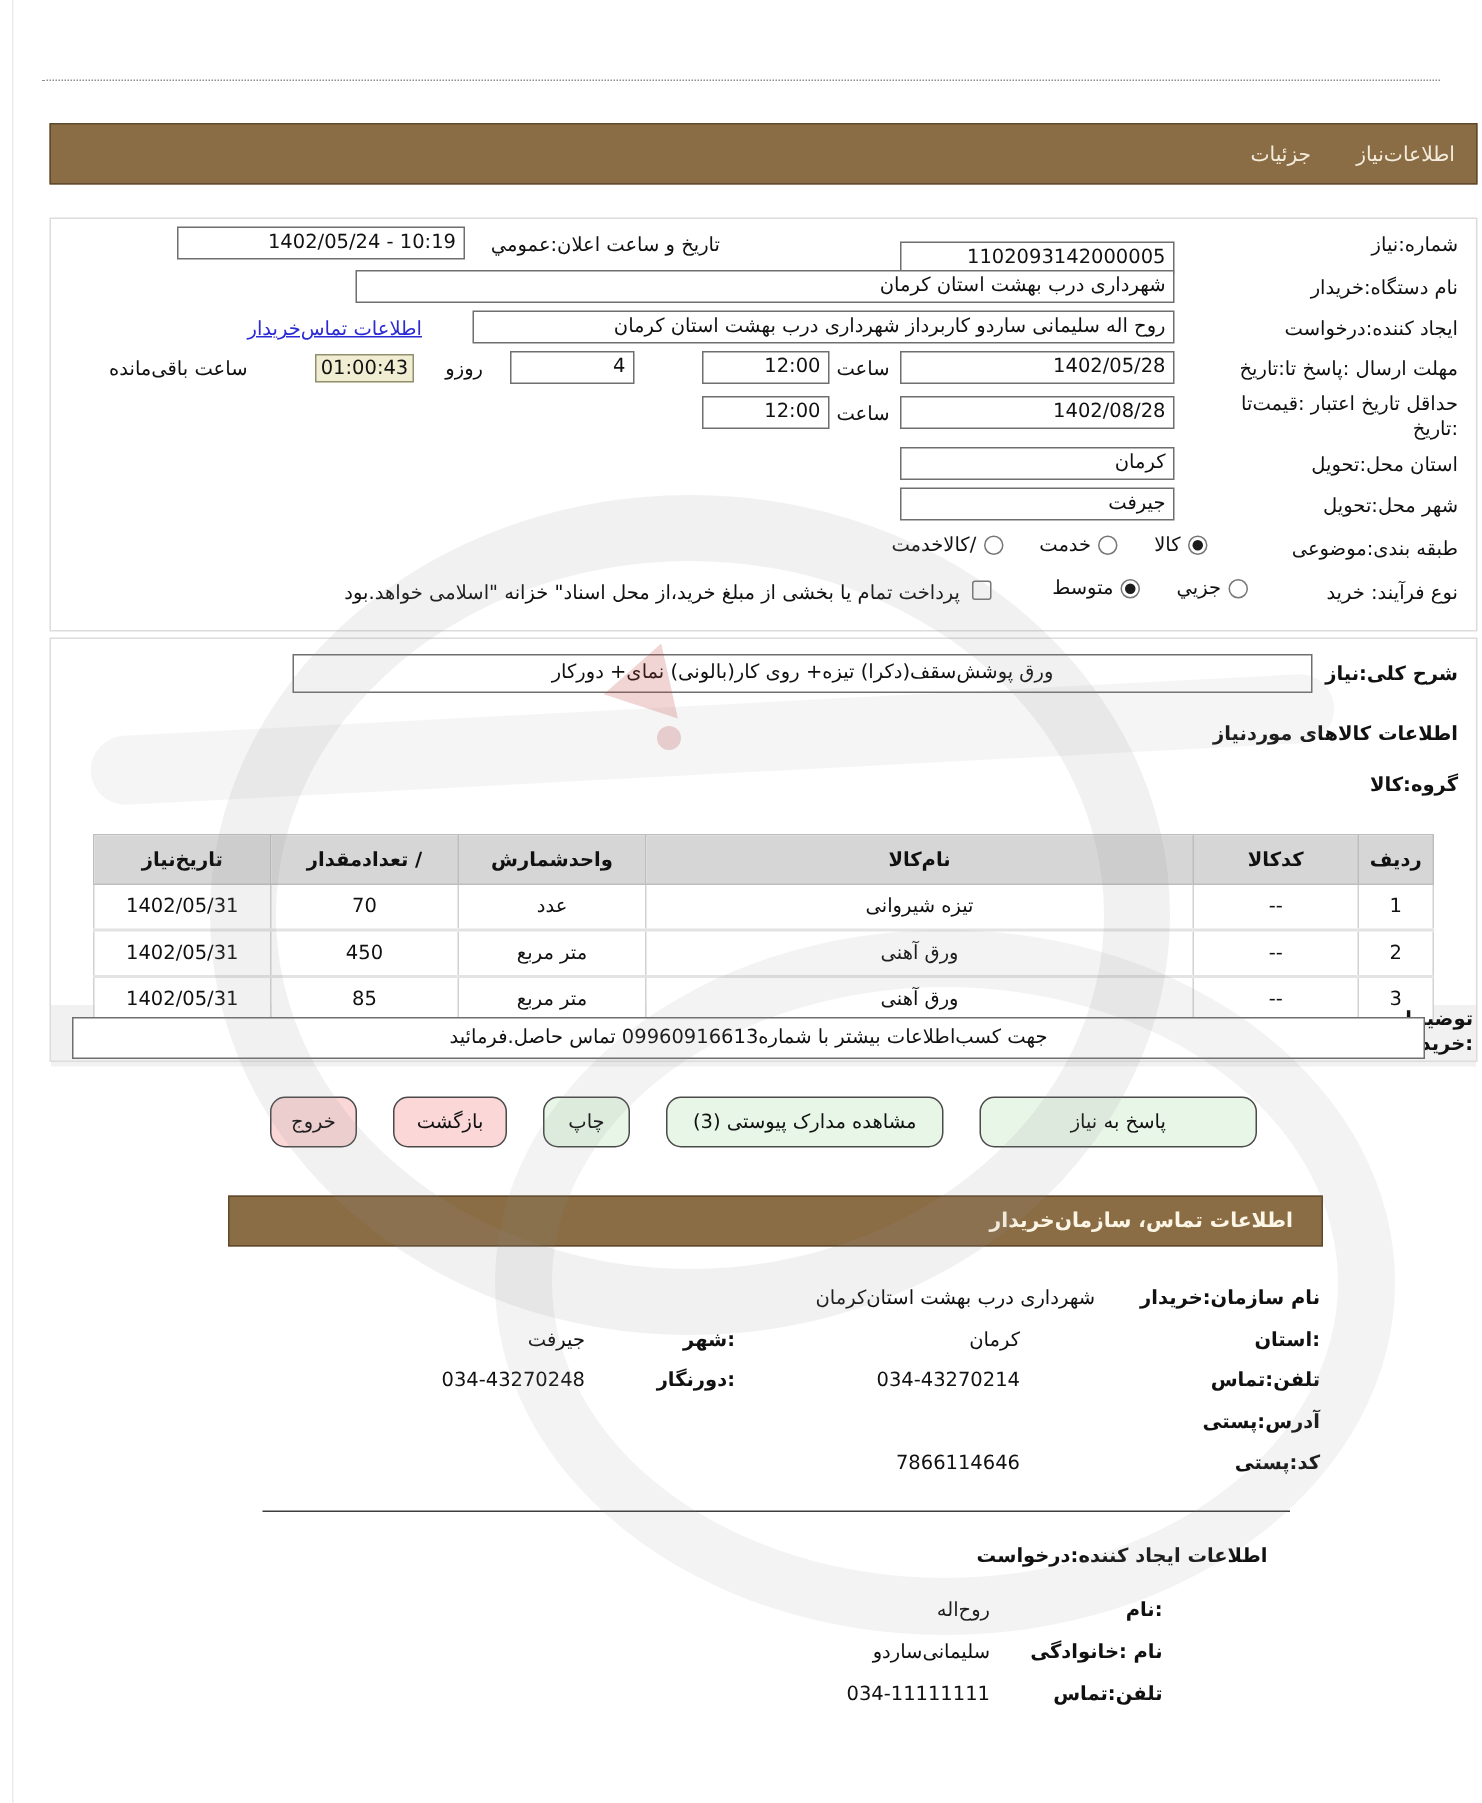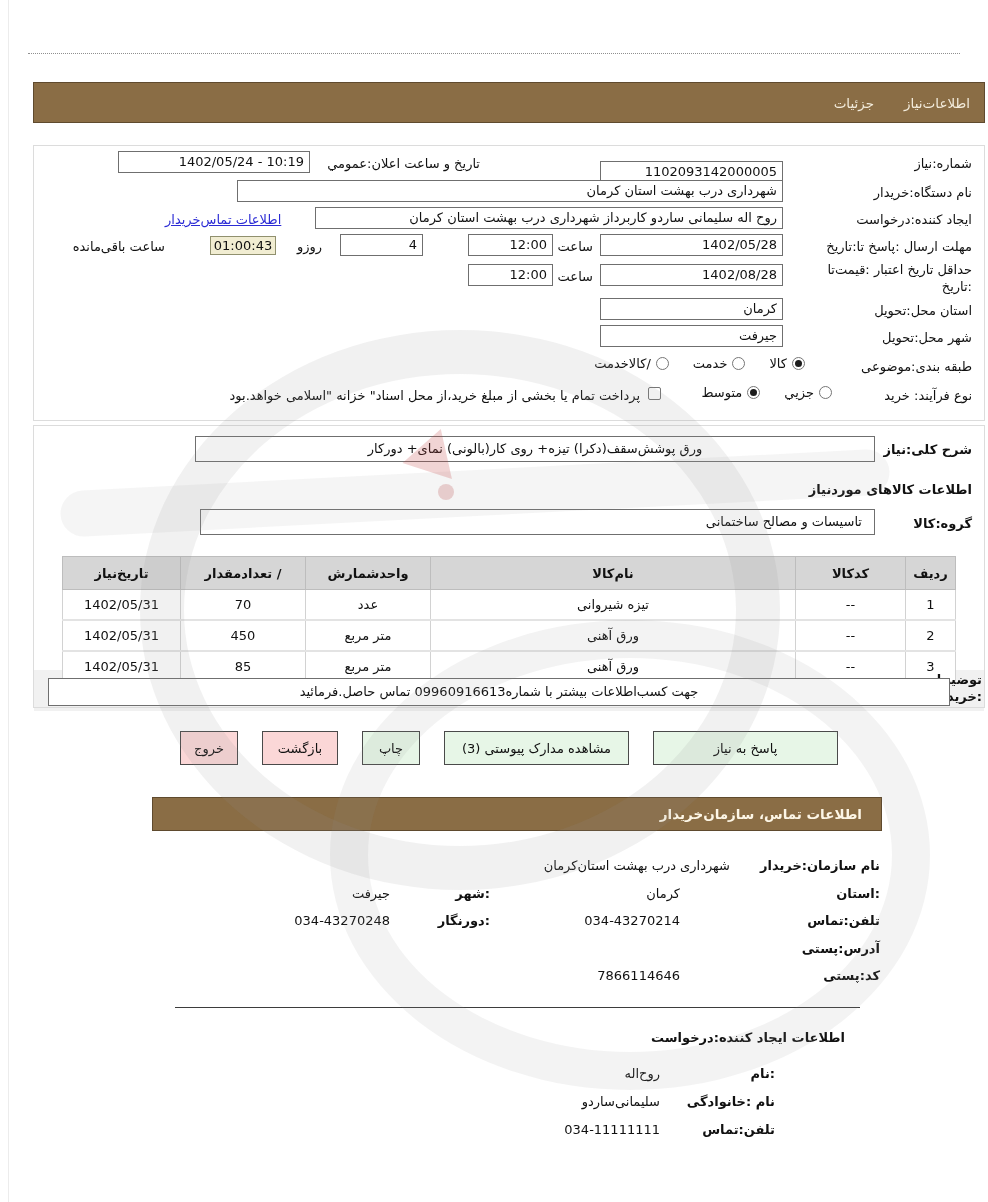--- a/index.html
+++ b/index.html
@@ -16,21 +16,21 @@
        display:flex;align-items:center;color:#f3ecdc;font-size:13.5px;}
   .radio{width:13px;height:13px;border:1px solid #767676;border-radius:50%;background:#fff;
          display:inline-block;position:relative;flex:0 0 auto;box-sizing:border-box;}
   .radio.on::after{content:"";position:absolute;left:2px;top:2px;right:2px;bottom:2px;
          border-radius:50%;background:#1c1c1c;}
   .checkbox{width:13px;height:13px;border:1px solid #767676;border-radius:2px;background:#fff;
          display:inline-block;flex:0 0 auto;box-sizing:border-box;}
   .optrow{position:absolute;display:flex;align-items:center;gap:24px;direction:rtl;}
   .opt{display:flex;align-items:center;gap:5px;font-size:13px;white-space:nowrap;}
   .panel{position:absolute;border:1px solid #dcdcdc;box-sizing:border-box;}
-  .btn{height:27px;border:1px solid #4a4a4a;border-radius:0;font-size:13px;color:#111;
+  .btn{height:27px;border:1px solid #4a4a4a;border-radius:10px;font-size:13px;color:#111;
        display:flex;align-items:center;justify-content:center;box-sizing:border-box;padding:16px 10px;
        white-space:nowrap;cursor:pointer;}
   .btn.green{background:#e7f6e7;}
   .btn.pink{background:#fbd7d7;}
   table.goods{border-collapse:collapse;table-layout:fixed;width:893px;border:1px solid #9a9a9a;}
   table.goods th{background:#d6d6d6;height:30px;font-size:13px;font-weight:bold;border:1px solid #bdbdbd;
        text-align:center;white-space:nowrap;overflow:hidden;}
   table.goods td{background:#ffffff;height:27px;font-size:13px;border:1px solid #d2d2d2;
        border-bottom:2px solid #e3e3e3;text-align:center;white-space:nowrap;overflow:hidden;}
   .num{direction:ltr;unicode-bidi:embed;}
@@ -117,21 +117,20 @@
 
   <div class="panel content" style="left:33px;top:425px;width:952px;height:283px;"></div>
   <div class="abs" style="left:34px;top:670px;width:950px;height:41px;background:#f1f1f1;z-index:2;"></div>
 
   <div class="lbl b content" style="right:16px;top:442px;">شرح کلی:نیاز</div>
   <div class="input center content" style="left:195px;top:436px;width:680px;height:26px;line-height:24px;">ورق پوشش‌سقف(دکرا) تیزه+ روی کار(بالونی) نمای+ دورکار</div>
 
   <div class="lbl b content" style="right:16px;top:482px;">اطلاعات کالاهای موردنیاز</div>
 
   <div class="lbl b content" style="right:16px;top:516px;">گروه:کالا</div>
-  <div class="input content" style="left:200px;top:509px;width:675px;height:26px;line-height:24px;padding-right:12px;">تاسیسات و مصالح ساختمانی</div>
 
   <div class="abs content" style="left:62px;top:556px;">
     <table class="goods">
       <colgroup>
         <col style="width:50px">
           <col style="width:110px">
           <col style="width:365px">
         <col style="width:125px">
           <col style="width:125px">
           <col style="width:118px">

